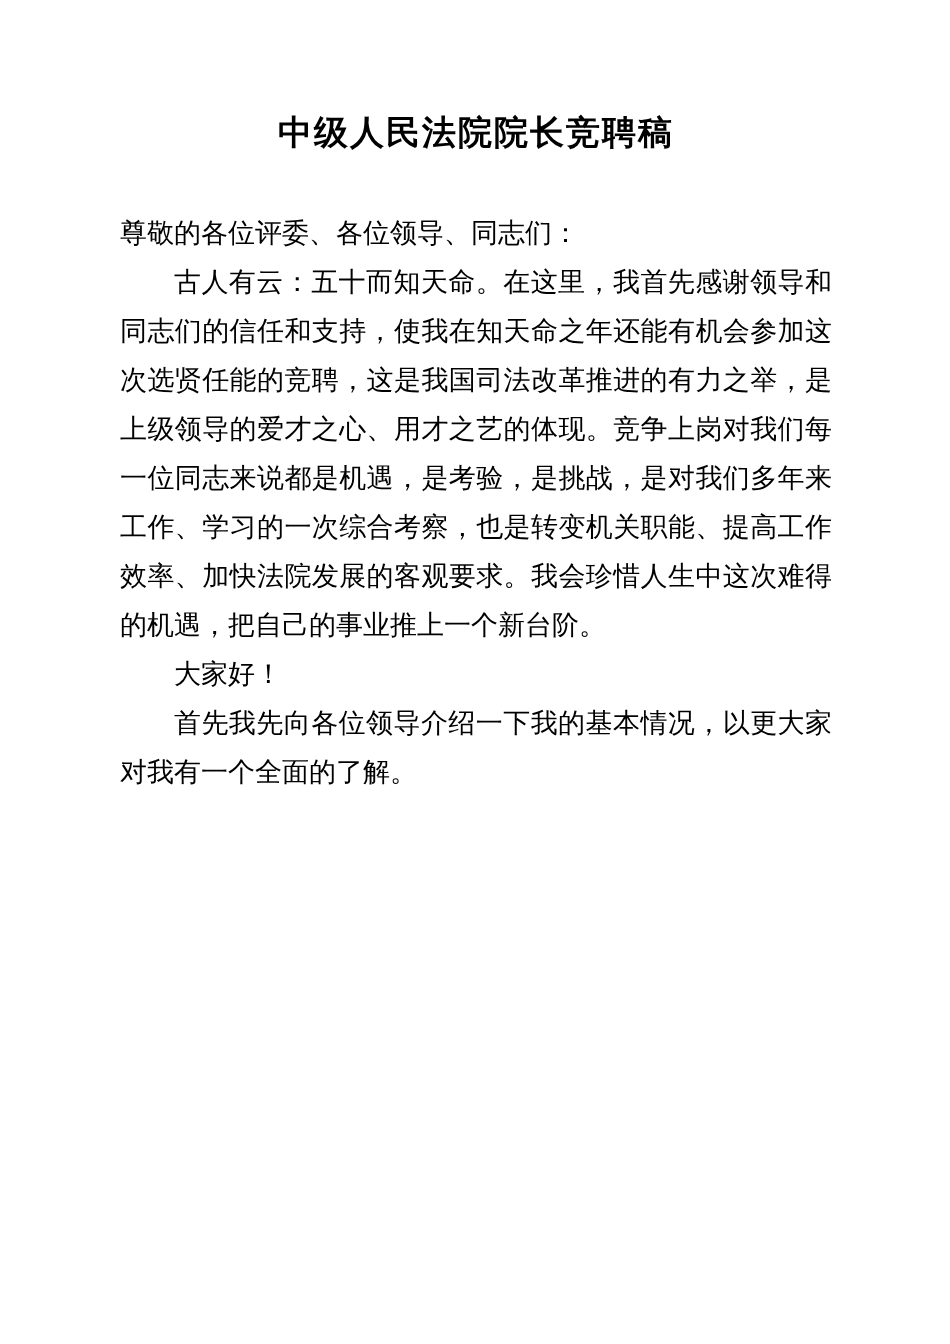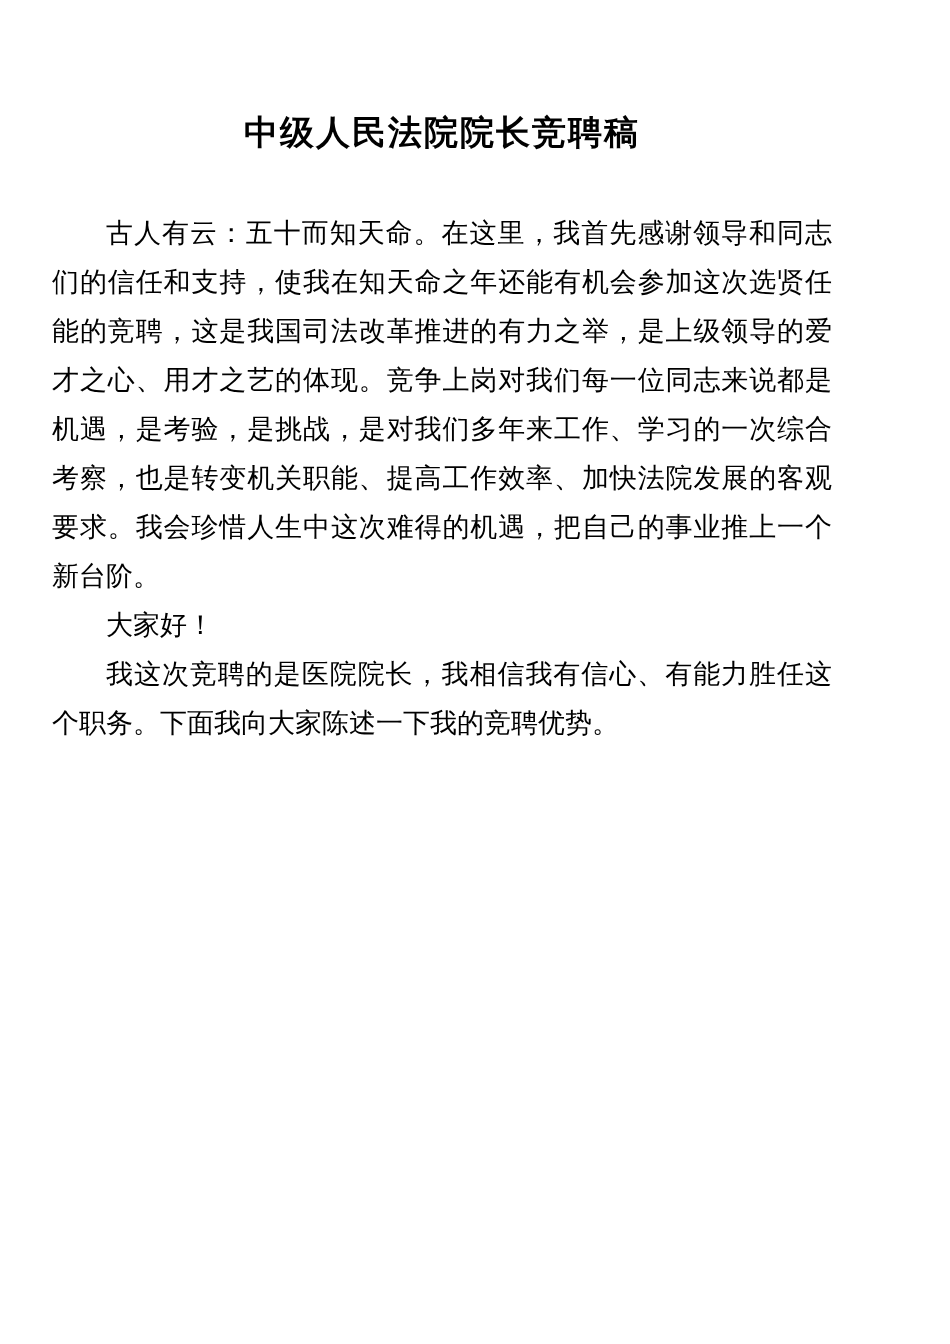--- a/index.html
+++ b/index.html
@@ -6,21 +6,21 @@
   html, body {
     margin: 0;
     padding: 0;
     background: #ffffff;
   }
   .page {
     width: 950px;
     height: 1344px;
     margin: 0 auto;
     background: #ffffff;
-    padding: 112px 118px 0 52px;
+    padding: 112px 118px 0 120px;
     overflow: hidden;
     font-family: "Liberation Serif", "DejaVu Serif", serif;
     color: #000000;
   }
   .doc-title {
     font-size: 34px;
     line-height: 1.25;
     font-weight: bold;
     text-align: center;
     letter-spacing: 2px;
@@ -44,22 +44,23 @@
     font-family: "Liberation Sans", "DejaVu Sans", sans-serif;
     letter-spacing: 1px;
   }
 </style>
 </head>
 <body>
 
 <div class="page">
   <h1 class="doc-title">中级人民法院院长竞聘稿</h1>
 
+  <p class="para">尊敬的各位评委、各位领导、同志们：</p>
 
   <p class="para indent">古人有云：五十而知天命。在这里，我首先感谢领导和同志们的信任和支持，使我在知天命之年还能有机会参加这次选贤任能的竞聘，这是我国司法改革推进的有力之举，是上级领导的爱才之心、用才之艺的体现。竞争上岗对我们每一位同志来说都是机遇，是考验，是挑战，是对我们多年来工作、学习的一次综合考察，也是转变机关职能、提高工作效率、加快法院发展的客观要求。我会珍惜人生中这次难得的机遇，把自己的事业推上一个新台阶。</p>
 
   <p class="para indent">大家好！</p>
 
+  <p class="para indent">首先我先向各位领导介绍一下我的基本情况，以更大家对我有一个全面的了解。</p>
 
-  <p class="para indent">我这次竞聘的是医院院长，我相信我有信心、有能力胜任这个职务。下面我向大家陈述一下我的竞聘优势。</p>
 
 
 </div>
 
 </body></html>

